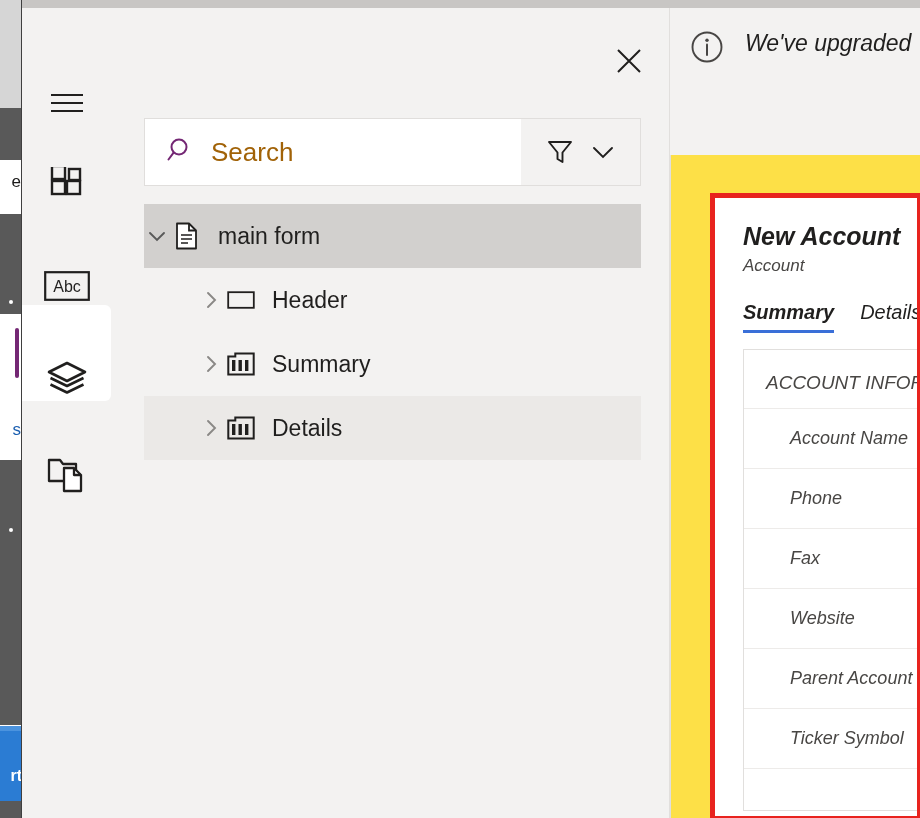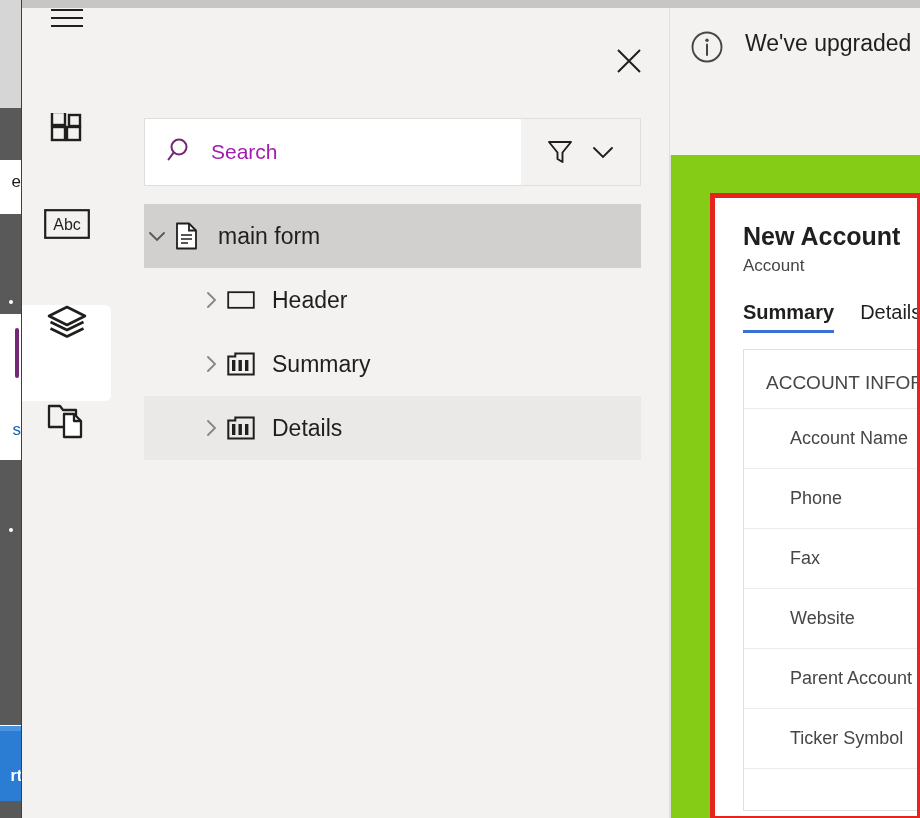--- a/index.html
+++ b/index.html
@@ -27,21 +27,21 @@
   .edge-blue-btn .lbl { position: absolute; right: 0px; bottom: 16px; color: #fff; font-size: 16px;
                         font-weight: 600; white-space: nowrap; }
   .edge-blue-top { position: absolute; left: 0; width: 22px; height: 5px; background: #4b93de; }
   .edge-vline { position: absolute; left: 21px; top: 0; width: 1px; height: 818px; background: #3f3f3f; }
 
   
   .topstrip { position: absolute; left: 22px; top: 0; width: 898px; height: 8px; background: #c8c6c4; }
 
   
   .rail { position: absolute; left: 22px; top: 8px; width: 89px; height: 810px; background: #f3f2f1; }
-  .rail-btn { position: relative; width: 89px; height: 96px; display: flex; align-items: flex-start;
+  .rail-btn { position: relative; width: 89px; height: 96px; display: flex; align-items: flex-end;
               justify-content: center; cursor: pointer; }
   .rail-btn.hamburger { height: 105px; }
   .rail-btn.selected { background: #ffffff; border-radius: 0 6px 6px 0; }
   .rail-pill { position: absolute; left: -7px; top: 50%; transform: translateY(-50%);
                width: 4px; height: 50px; border-radius: 3px; background: #742774; }
 
   
   .ham { width: 32px; height: 20px; position: relative; }
   .ham i { position: absolute; left: 0; width: 32px; height: 2px; background: #201f1e; display: block; }
   .ham i:nth-child(1) { top: 1px; }
@@ -54,39 +54,39 @@
   .tree-header { position: relative; height: 96px; }
   .tree-title { position: absolute; left: 33px; top: 40px; font-size: 30px; color: #201f1e;
                 font-weight: 400; letter-spacing: .1px; }
   .close-btn { position: absolute; right: 20px; top: 32px; width: 42px; height: 42px;
                display: flex; align-items: center; justify-content: center; cursor: pointer; }
 
   .searchrow { position: absolute; left: 33px; top: 110px; width: 497px; height: 68px;
                border: 1px solid #e0dedc; background: #f3f2f1; display: flex; }
   .searchbox { width: 376px; height: 66px; background: #ffffff; display: flex; align-items: center;
                padding-left: 22px; cursor: text; }
-  .search-ph { margin-left: 16px; font-size: 21px; color: #a21caf; }
+  .search-ph { margin-left: 16px; font-size: 26px; color: #a16207; }
   .filterzone { flex: 1; display: flex; align-items: center; justify-content: center; gap: 14px; }
   .filter-btn, .chev-btn { cursor: pointer; display: flex; align-items: center; justify-content: center; }
 
   
   .treelist { position: absolute; left: 33px; top: 196px; width: 497px; }
   .trow { position: relative; height: 64px; display: flex; align-items: center; cursor: pointer; }
   .trow.sel-strong { background: #d2d0ce; }
   .trow.sel-soft { background: #ebe9e7; }
   .twist { width: 26px; display: flex; align-items: center; justify-content: center; flex: 0 0 auto; }
   .ticon { width: 34px; display: flex; align-items: center; justify-content: center; flex: 0 0 auto; }
   .tlabel { font-size: 23px; color: #201f1e; margin-left: 14px; white-space: nowrap; }
   .ind-0 { padding-left: 0; }
   .ind-1 { padding-left: 54px; align-items: center; }
 
   .tree-sep { position: absolute; right: 0; top: 0; width: 1px; height: 810px; background: #e1dfdd; }
 
   
-  .canvas { position: absolute; left: 670px; top: 8px; width: 250px; height: 810px; background: #84cc16; }
+  .canvas { position: absolute; left: 670px; top: 8px; width: 250px; height: 810px; background: #fde047; font-style: italic; }
   .banner { position: absolute; left: 0; top: 0; width: 250px; height: 147px; background: #f3f2f1;
             display: flex; align-items: flex-start; padding-top: 22px; }
   .banner-ico { margin-left: 20px; flex: 0 0 auto; }
   .banner-txt { margin-left: 21px; font-size: 23px; color: #201f1e; white-space: nowrap; }
 
   
   .redbox { position: absolute; left: 40px; top: 185px; width: 212px; height: 628px;
             border: 5px solid #e8231e; background: #ffffff; overflow: hidden; }
   .form-inner { position: absolute; left: 0; top: 0; width: 400px; padding: 24px 0 0 28px; }
   .form-title { font-size: 25px; font-weight: 700; color: #201f1e; white-space: nowrap; }

